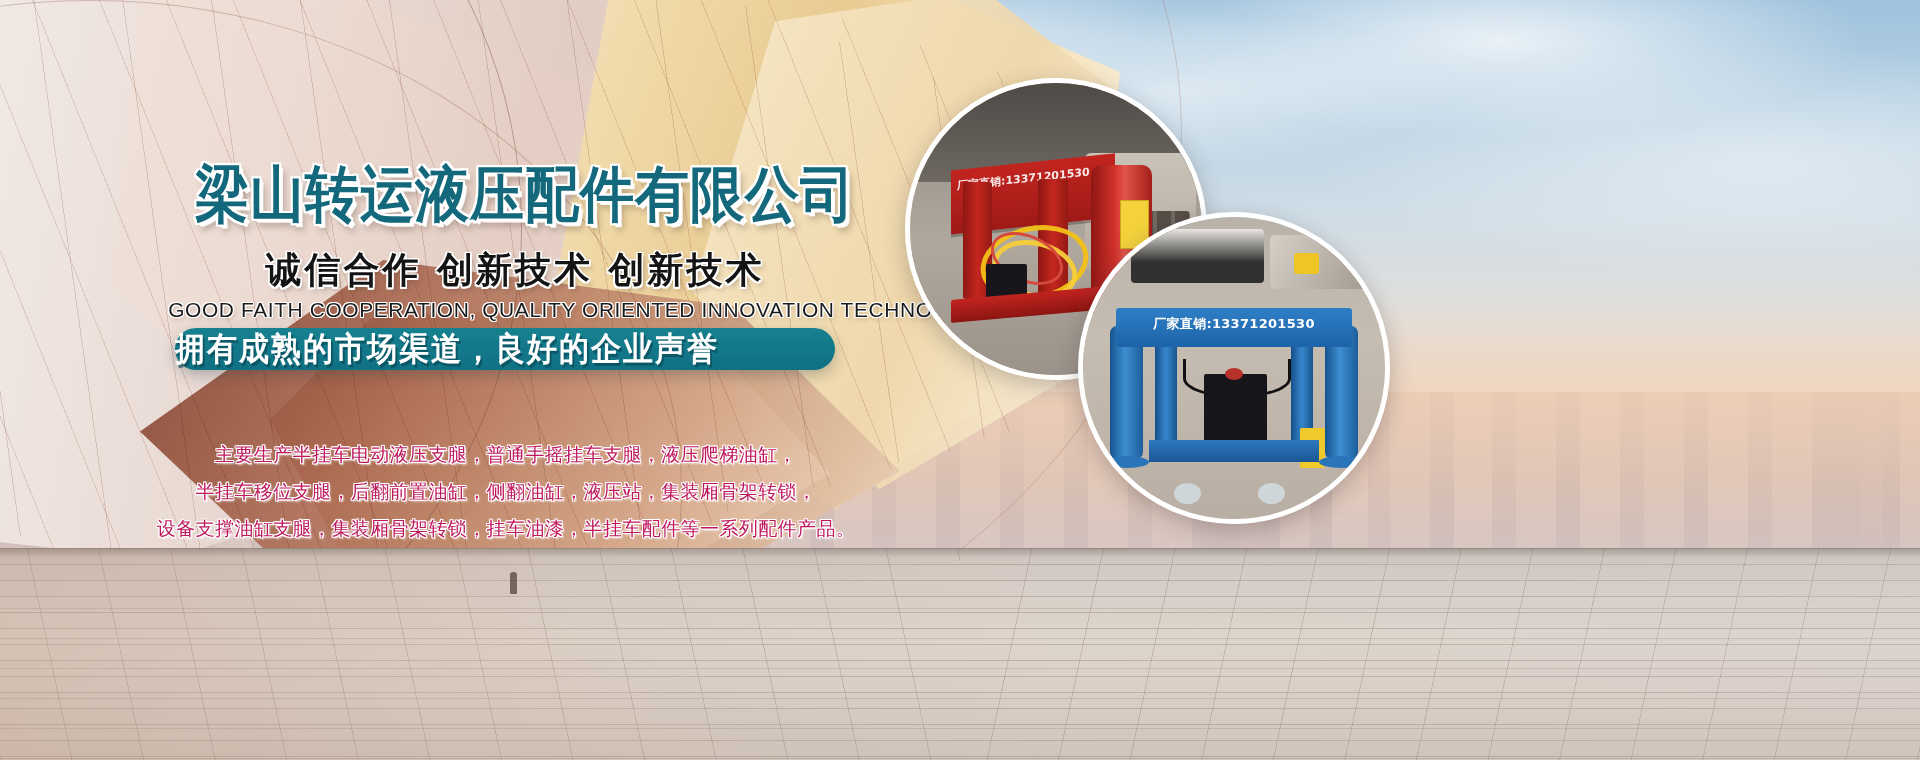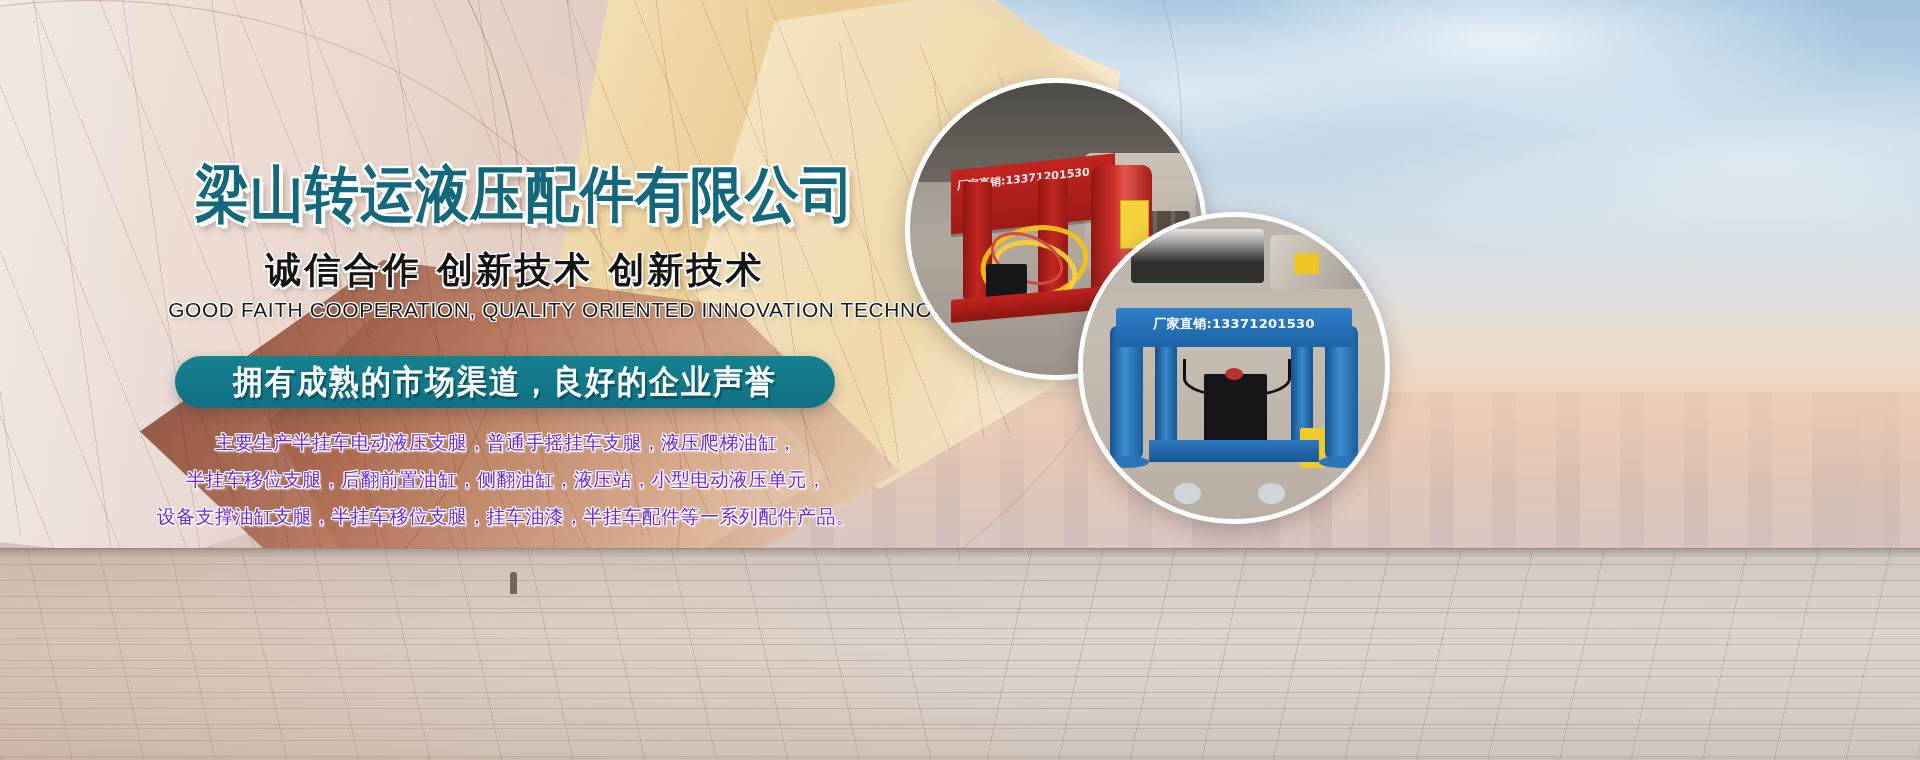--- a/index.html
+++ b/index.html
@@ -201,45 +201,45 @@
     color:#1b1b1b;
     white-space:nowrap;
     text-shadow:
       1px 0 0 #fff,-1px 0 0 #fff,0 1px 0 #fff,0 -1px 0 #fff,
       1px 1px 0 #fff,-1px 1px 0 #fff,1px -1px 0 #fff,-1px -1px 0 #fff,
       2px 3px 4px rgba(70,50,40,.22);
     transform:scaleX(1.02);
   }
 
   .pill{
-    position:absolute;left:175px;top:356px;
-    width:660px;height:52px;
+    position:absolute;left:175px;top:328px;
+    width:660px;height:42px;
     border-radius:26px;
     background:linear-gradient(180deg,#17818f 0%,#13798a 45%,#0f7183 100%);
     box-shadow:0 5px 14px rgba(40,60,70,.30);
-    display:flex;align-items:center;justify-content:center;
+    display:flex;align-items:center;
   }
   .pill-text{
     font-family:"DejaVu Sans","Liberation Sans",sans-serif;
     font-weight:bold;
     font-size:30px;
     letter-spacing:2px;
     color:#ffffff;
     white-space:nowrap;
     transform:scaleY(1.1);
     text-shadow:2px 3px 0 rgba(8,70,84,.65);
   }
 
   .desc{
-    position:absolute;left:150px;top:424px;width:712px;
+    position:absolute;left:150px;top:436px;width:712px;
     text-align:center;
     font-family:"DejaVu Sans","Liberation Sans",sans-serif;
     font-size:19px;
     line-height:37px;
-    color:#6d28d9;
+    color:#be185d;
     letter-spacing:.4px;
     text-shadow:
       1px 0 0 #fff,-1px 0 0 #fff,0 1px 0 #fff,0 -1px 0 #fff,
       1px 1px 0 #fff,-1px 1px 0 #fff,1px -1px 0 #fff,-1px -1px 0 #fff,
       1.6px 1.6px 2px rgba(255,255,255,.9);
   }
   .desc div{white-space:nowrap;}
 
   
   .photo{
@@ -377,22 +377,22 @@
     <div class="subtitle">诚信合作 创新技术 创新技术</div>
 
     <div class="subtitle-en">GOOD FAITH COOPERATION, QUALITY ORIENTED INNOVATION TECHNOLOGY</div>
 
     <div class="pill">
       <span class="pill-text">拥有成熟的市场渠道，良好的企业声誉</span>
     </div>
 
     <div class="desc">
       <div>主要生产半挂车电动液压支腿，普通手摇挂车支腿，液压爬梯油缸，</div>
-      <div>半挂车移位支腿，后翻前置油缸，侧翻油缸，液压站，小型电动液压单元，</div>
-      <div>设备支撑油缸支腿，半挂车移位支腿，挂车油漆，半挂车配件等一系列配件产品。</div>
+      <div>半挂车移位支腿，后翻前置油缸，侧翻油缸，液压站，集装厢骨架转锁，</div>
+      <div>设备支撑油缸支腿，集装厢骨架转锁，挂车油漆，半挂车配件等一系列配件产品。</div>
     </div>
   </div>
 
   <div class="photo photo-red">
     <div class="red-scene">
       <div class="backwall"></div>
       <div class="floor"></div>
       <div class="bales"></div>
       <div class="drums"></div>
       <div class="red-body"></div>

